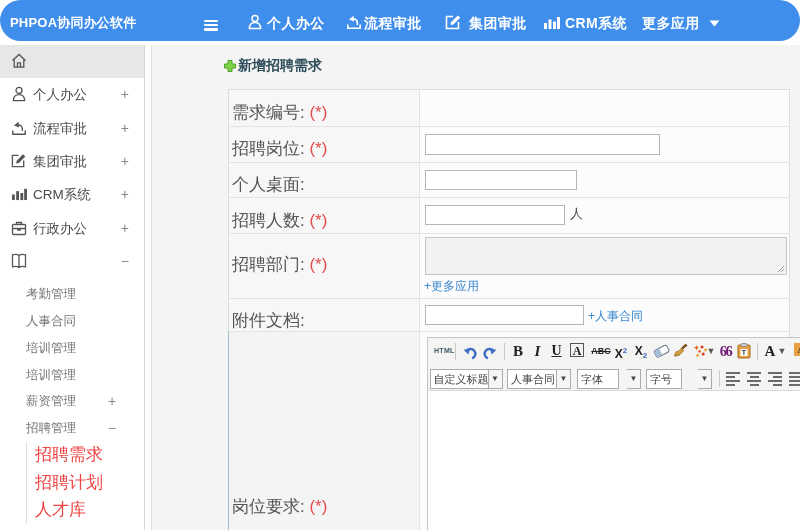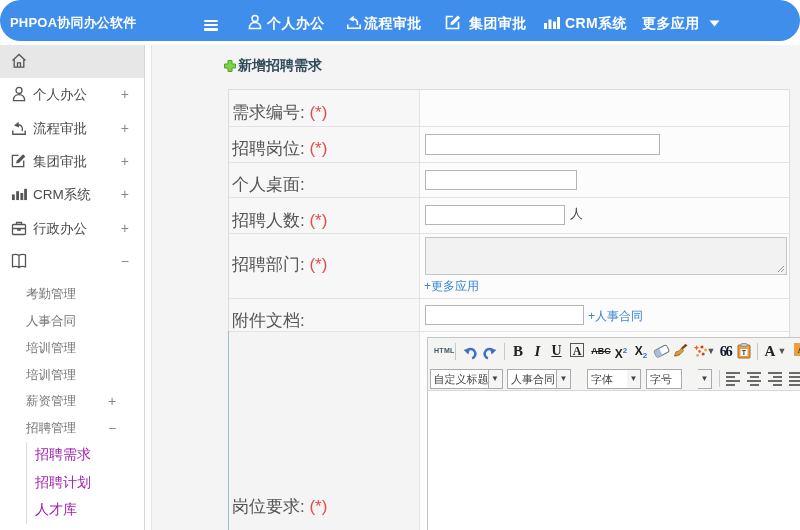--- a/index.html
+++ b/index.html
@@ -13,21 +13,21 @@
 .navtxt { position:absolute; top:0; height:45px; line-height:46px; color:#fff; font-size:14px; font-weight:bold; letter-spacing:0.4px; }
 .navico { position:absolute; top:14px; }
 
 #sidebar { position:absolute; left:0; top:45px; width:145px; height:485px; background:#fff; border-right:1px solid #d5d5d5; }
 .m1 { position:absolute; left:0; width:144px; height:33px; color:#4a4a4a; font-size:13.5px; }
 .m1 .t { position:absolute; left:33px; top:0; line-height:33px; }
 .m1 .pm { position:absolute; right:15px; top:0; line-height:33px; color:#888; font-size:14px; font-weight:normal; }
 .m1 svg { position:absolute; left:11px; top:8px; }
 .m2 { position:absolute; left:26px; height:27px; line-height:27px; color:#777; font-size:12.5px; }
 .m2 .pm { position:absolute; left:82px; color:#888; font-size:14px; }
-.m3 { position:absolute; left:35px; height:27px; line-height:27px; color:#a21caf; font-size:14px; }
+.m3 { position:absolute; left:35px; height:27px; line-height:27px; color:#ef4444; font-size:17px; }
 #l3line { position:absolute; left:26px; top:442px; width:1px; height:82px; background:#ddd; }
 
 #main { position:absolute; left:146px; top:45px; width:654px; height:485px; background:#f4f4f4; }
 #mainline { position:absolute; left:151px; top:45px; width:1px; height:485px; background:#e2e2e2; }
 #whitestrip { position:absolute; left:146px; top:45px; width:6px; height:485px; background:#fdfdfd; }
 #title { position:absolute; left:238px; top:56.5px; font-size:14px; font-weight:bold; color:#2f4d5a; }
 
 #tbl { position:absolute; left:228px; top:89px; width:562px; height:441px; border:1px solid #dcdcdc; border-bottom:none; background:#fcfcfc; }
 .lblcell { position:absolute; left:0; width:191px; background:#f7f7f7; border-right:1px solid #e3e3e3; }
 .rowline { position:absolute; left:0; width:561px; height:1px; background:#e3e3e3; }
@@ -229,40 +229,40 @@
       </svg>
   <svg class="abs" style="left:265px; top:6px" width="15" height="15" viewBox="0 0 15 15">
         <path d="M3.5 1 L4.3 3 L6.3 3.6 L4.3 4.4 L3.5 6.4 L2.7 4.4 L0.7 3.6 L2.7 3 Z" fill="#e8641a"></path>
         <circle cx="9" cy="3" r="1.5" fill="#d43c1a"></circle>
         <circle cx="12.6" cy="6" r="1.4" fill="#f0a030"></circle>
         <circle cx="6.6" cy="7.4" r="1.3" fill="#e8641a"></circle>
         <circle cx="10.2" cy="10" r="1.5" fill="#d43c1a"></circle>
         <circle cx="4.6" cy="11.4" r="1.3" fill="#f0a030"></circle>
       </svg>
   <span class="ei" style="left:278px; width:10px; font-size:9px; color:#555">▼</span>
-  <span class="ei" style="left:289px; top:0; width:17px; font-family:'Liberation Serif',serif; font-size:14.5px; font-weight:bold; letter-spacing:-1.5px; color:#0f172a">66</span>
+  <span class="ei" style="left:289px; top:0; width:17px; font-family:'Liberation Serif',serif; font-size:14.5px; font-weight:bold; letter-spacing:-1.5px; color:#701a75">66</span>
   <svg class="abs" style="left:309px; top:5px" width="14" height="16" viewBox="0 0 14 16">
         <rect x="1" y="2" width="12" height="13" rx="1" fill="#e8a040" stroke="#a06820" stroke-width="1"></rect>
         <rect x="4" y="0.5" width="6" height="3" rx="1" fill="#c8c8c8" stroke="#888" stroke-width="0.8"></rect>
         <rect x="3.5" y="6" width="7" height="7" fill="#fff"></rect>
         <text x="7" y="12" font-size="7" font-weight="bold" text-anchor="middle" fill="#333" font-family="Liberation Sans">T</text>
       </svg>
   <div class="esep" style="left:329px"></div>
   <span class="ei" style="left:334px; width:16px; font-family:'Liberation Serif',serif; font-size:15px; font-weight:bold">A</span>
   <span class="ei" style="left:349px; width:10px; font-size:9px; color:#555">▼</span>
   <svg class="abs" style="left:366px; top:5px" width="14" height="16" viewBox="0 0 14 16">
         <rect x="0" y="0" width="14" height="13" fill="#e8a040"></rect>
         <text x="7" y="10" font-size="10" font-weight="bold" text-anchor="middle" fill="#333" font-family="Liberation Serif">A</text>
       </svg>
 
   <div class="edd" style="left:1.5px; width:59px">自定义标题</div>
       <div class="eddb" style="left:60.5px">▼</div>
   <div class="edd" style="left:79px; width:50px">人事合同</div>
       <div class="eddb" style="left:129px">▼</div>
-  <div class="edd" style="left:159px; width:42px">字体</div>
+  <div class="edd" style="left:149px; width:42px">字体</div>
       <div class="eddb" style="left:199px">▼</div>
   <div class="edd" style="left:218px; width:36px">字号</div>
       <div class="eddb" style="left:270px">▼</div>
   <div class="esep2" style="left:291px"></div>
   <div class="alico" style="left:297.5px">
         <div style="width:14px"></div>
         <div style="width:9px"></div>
         <div style="width:14px"></div>
         <div style="width:9px"></div>
       </div>

